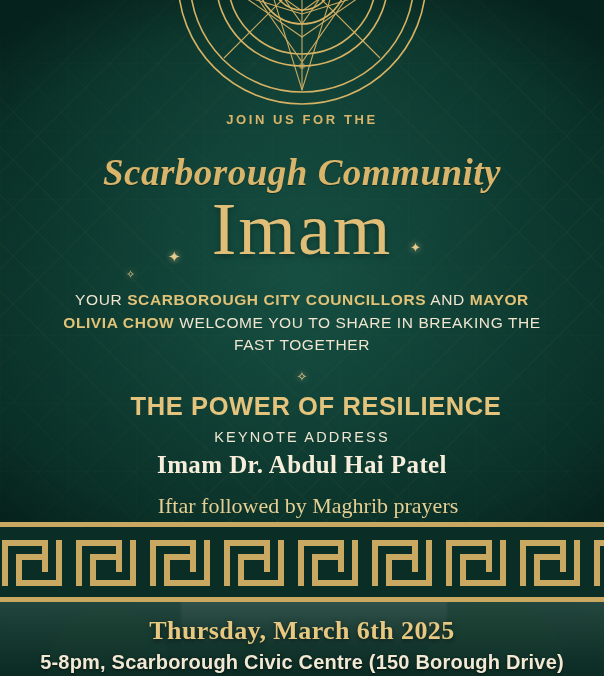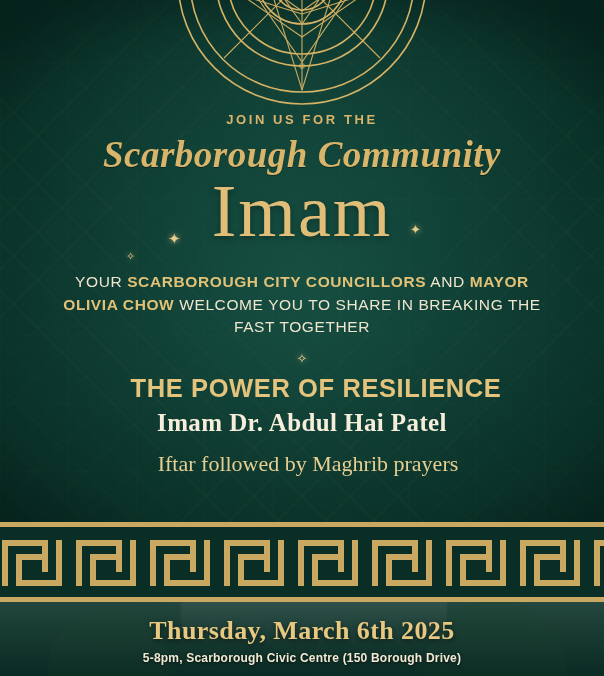--- a/index.html
+++ b/index.html
@@ -50,21 +50,21 @@
     z-index:4;
   }
   .joinus{
     color:#d8b56b;
     font-size:13px;
     font-weight:bold;
     letter-spacing:2.6px;
     text-transform:uppercase;
   }
   .title-serif{
-    margin-top:6px;
+    margin-top:24px;
     color:#d8b56b;
     font-family:"Liberation Serif",serif;
     font-style:italic;
     font-weight:bold;
     font-size:37px;
     letter-spacing:.5px;
     text-shadow:0 1px 0 rgba(0,0,0,.35);
   }
   .iftar{
     margin-top:-2px;
@@ -185,21 +185,21 @@
     color:#e7c880;
     font-family:"Liberation Serif",serif;
     font-weight:bold;
     font-size:26px;
     letter-spacing:.4px;
     text-shadow:0 2px 5px rgba(0,0,0,.55);
   }
   .venue{
     margin-top:5px;
     color:#f2e9d5;
-    font-size:12px;
+    font-size:20px;
     font-weight:bold;
     letter-spacing:.2px;
     text-shadow:0 1px 3px rgba(0,0,0,.6);
   }
 </style>
 </head>
 <body>
 
 <div class="poster">
   <div class="pattern"></div>
@@ -259,20 +259,21 @@
       <span class="spark" style="left:126px;top:2px;font-size:11px;">✧</span>
     </div>
 
     <div class="welcome">
       <span>YOUR </span><b>SCARBOROUGH CITY COUNCILLORS</b><span> AND </span><b>MAYOR OLIVIA CHOW</b><span> WELCOME YOU TO SHARE IN BREAKING THE FAST TOGETHER</span>
     </div>
 
     <div class="mini-star">✧</div>
 
     <div class="resilience">THE POWER OF RESILIENCE</div>
+    <div class="keynote">KEYNOTE ADDRESS</div>
     <div class="speaker">Imam Dr. Abdul Hai Patel</div>
     <div class="maghrib">Iftar followed by Maghrib prayers</div>
   </div>
 
   <div class="band">
     <div class="keys">
       <div class="key">
           <i class="k1"></i>
           <i class="k2"></i>
           <i class="k3"></i>

